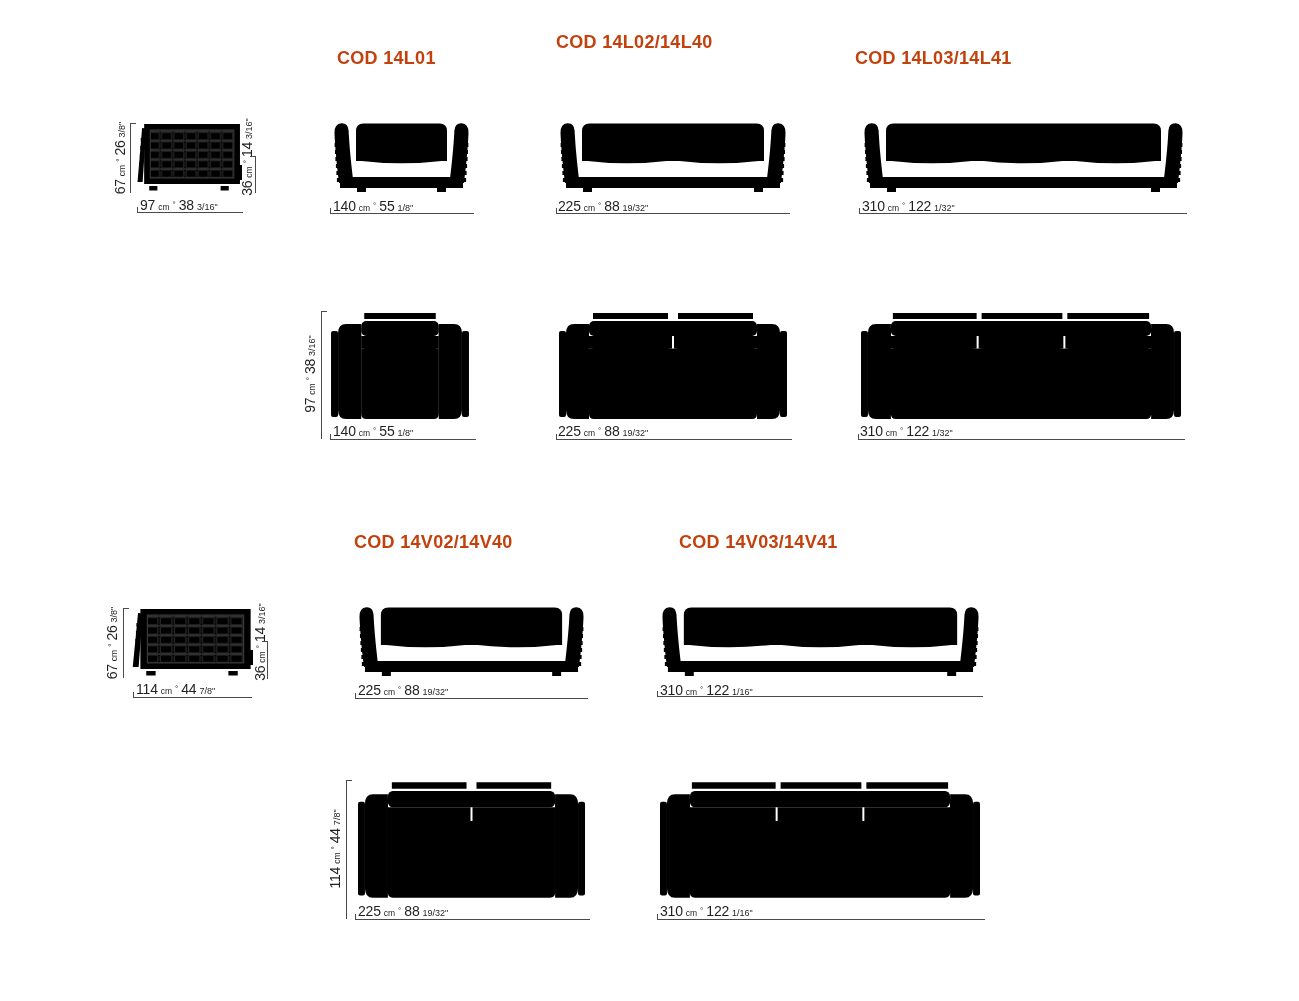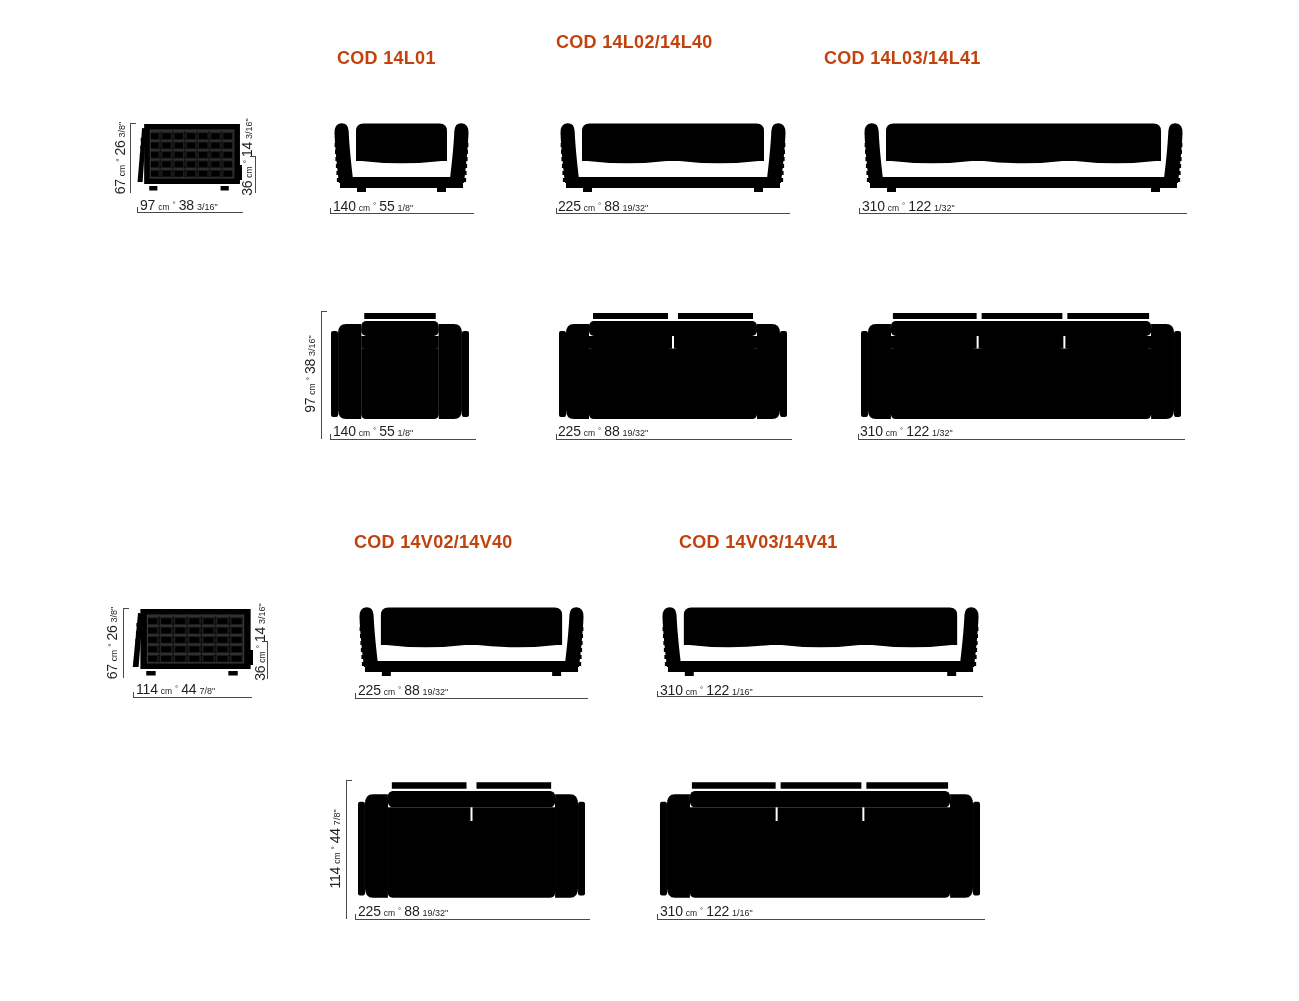--- a/index.html
+++ b/index.html
@@ -193,21 +193,21 @@
         <rect x="33" y="10" width="261" height="15" rx="5"></rect>
         <path d="M33,25 V37.5 Q76,43.5 119,37.5 V25 M121,25 V37.5 Q163.5,43.5 206,37.5 V25 M208,25 V37.5 Q251,43.5 294,37.5 V25"></path>
         <path d="M33,37.5 V103 Q33,108 38,108 H289 Q294,108 294,103 V37.5"></path>
         <path d="M120,10 V108 M207,10 V108"></path>
       </symbol>
     </defs>
   </svg>
 
   <div class="hdr" style="left:337px;top:48px">COD 14L01</div>
   <div class="hdr" style="left:556px;top:32px">COD 14L02/14L40</div>
-  <div class="hdr" style="left:824px;top:48px">COD 14L03/14L41</div>
+  <div class="hdr" style="left:855px;top:48px">COD 14L03/14L41</div>
   <div class="hdr" style="left:354px;top:532px">COD 14V02/14V40</div>
   <div class="hdr" style="left:679px;top:532px">COD 14V03/14V41</div>
 
   <svg class="fig" viewBox="0 0 104 72" preserveAspectRatio="none" style="left:136px;top:122px;width:106px;height:72px">
       <use href="#sym-side"></use>
     </svg>
   <svg class="fig" viewBox="0 0 143 74" preserveAspectRatio="none" style="left:330px;top:121px;width:143px;height:74px">
       <use href="#sym-front1"></use>
     </svg>
   <svg class="fig" viewBox="0 0 234 74" preserveAspectRatio="none" style="left:556px;top:121px;width:234px;height:74px">

